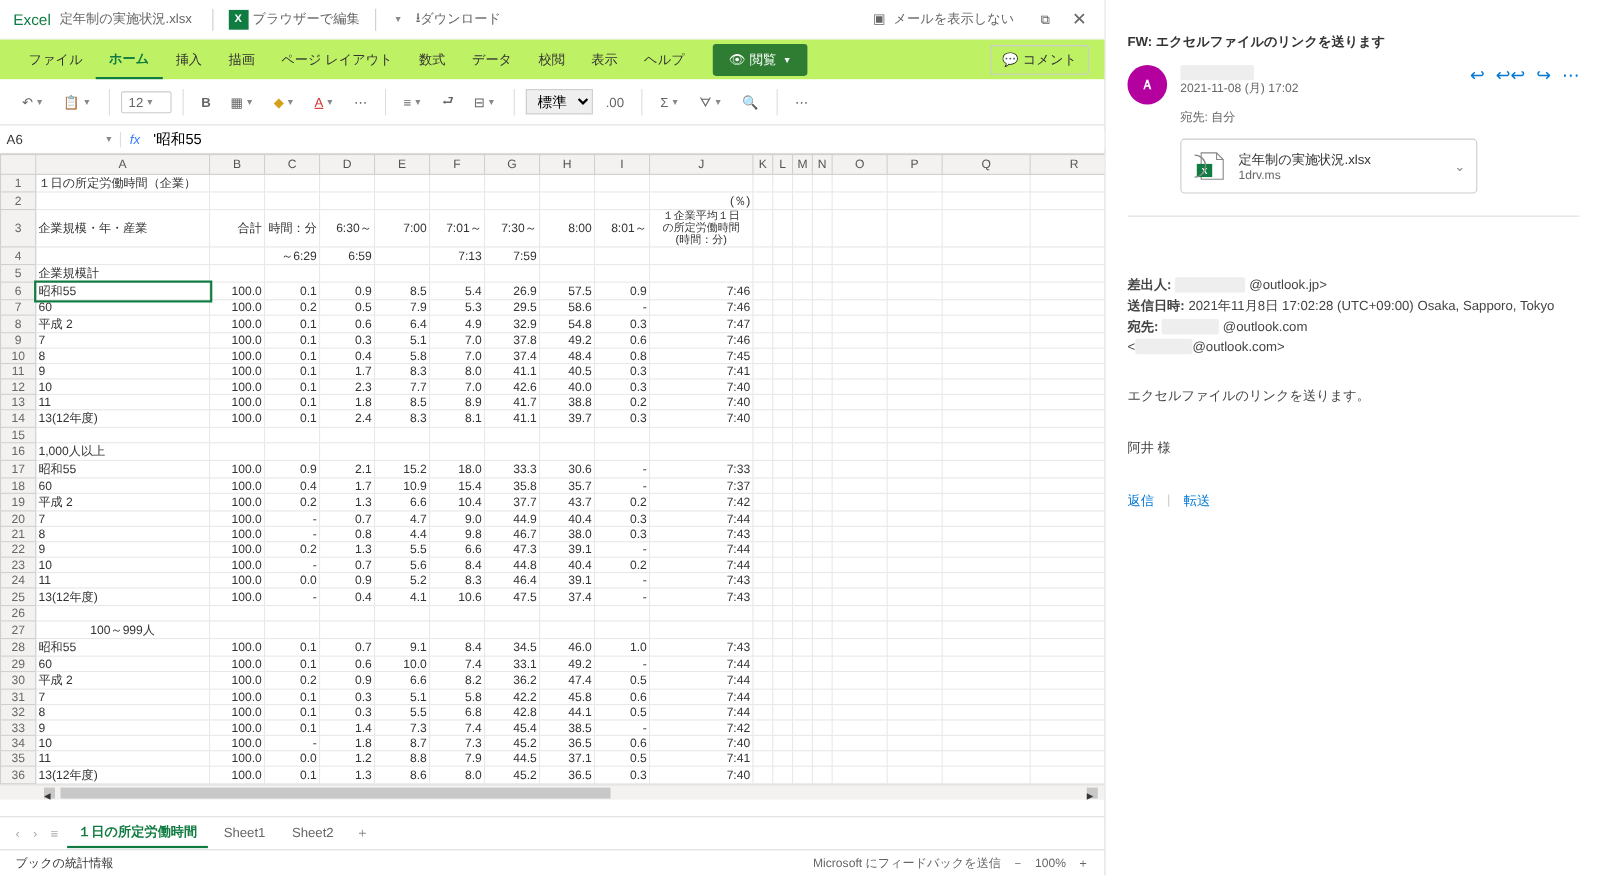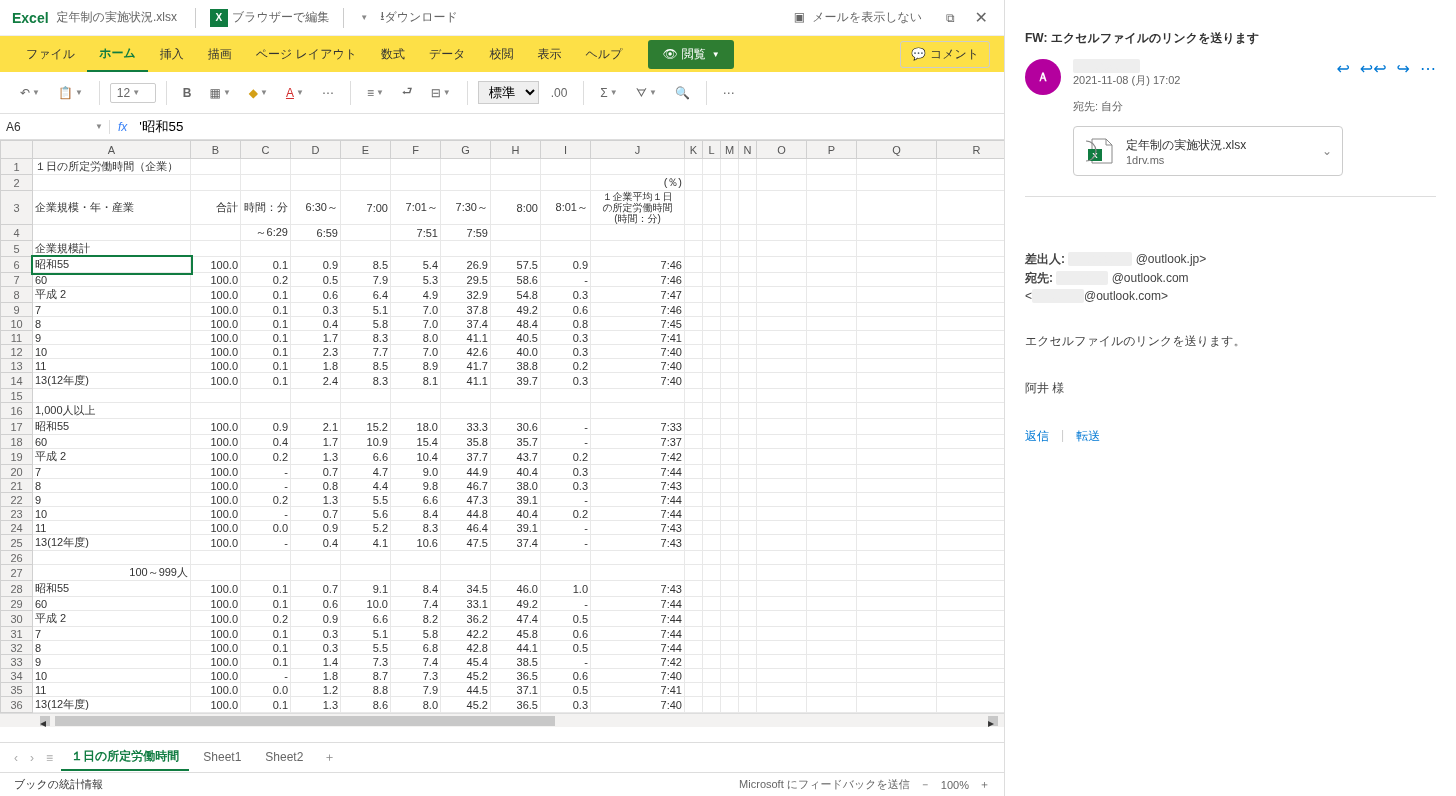--- a/index.html
+++ b/index.html
@@ -2,31 +2,31 @@
 <html><head>
 <meta charset="utf-8">
 <style>
 * { box-sizing: border-box; margin: 0; padding: 0; }
 body { font-family: "Yu Gothic UI", "Meiryo", sans-serif; font-size: 12px; color: #333; background: #fff; width: 1456px; height: 796px; overflow: hidden; display: flex; }
 .main-area { width: 1005px; display: flex; flex-direction: column; border-right: 1px solid #ddd; }
 .email-area { flex: 1; display: flex; flex-direction: column; padding: 10px 20px; }
 
 
 .titlebar { height: 36px; display: flex; align-items: center; padding: 0 12px; background: #fff; border-bottom: 1px solid #eee; }
-.titlebar .app { color: #107c41; font-weight: bold; font-size: 14px; margin-right: 8px; }
+.titlebar .app { color: #107c41; font-weight: normal; font-size: 14px; margin-right: 8px; }
 .titlebar .filename { color: #666; margin-right: 10px; }
 .titlebar .vb { border-left: 1px solid #ccc; height: 20px; margin: 0 8px; }
 .titlebar .link { color: #666; display: flex; align-items: center; cursor: pointer; padding: 0 6px; }
 .titlebar .xicon { width: 18px; height: 18px; background: #107c41; color: #fff; display: inline-flex; align-items: center; justify-content: center; font-size: 10px; font-weight: bold; margin-right: 4px; }
 .titlebar .right { margin-left: auto; display: flex; align-items: center; gap: 12px; }
 .titlebar .right span { color: #666; cursor: pointer; padding: 4px; }
 .titlebar .close { color: #0078d4; font-size: 16px; }
 
 
-.tabs { display: flex; align-items: center; padding: 0 14px; height: 36px; background: #fde047; }
+.tabs { display: flex; align-items: center; padding: 0 14px; height: 36px; background: #bef264; }
 .tab { padding: 8px 12px; cursor: pointer; color: #333; }
 .tab.active { border-bottom: 2px solid #107c41; color: #107c41; font-weight: 600; }
 .view-btn { background: #2e7d32; color: #fff; padding: 6px 14px; border-radius: 3px; display: flex; align-items: center; gap: 4px; margin-left: 14px; }
 .comments-btn { margin-left: auto; border: 1px solid #ccc; padding: 4px 10px; border-radius: 3px; display: flex; align-items: center; gap: 4px; }
 
 
 .toolbar { display: flex; align-items: center; padding: 4px 14px; height: 42px; gap: 6px; border-bottom: 1px solid #e0e0e0; }
 .toolbar .tbtn { padding: 4px 6px; color: #666; cursor: pointer; display: flex; align-items: center; border-radius: 2px; }
 .toolbar .sep { width: 1px; height: 24px; background: #ddd; margin: 0 4px; }
 .toolbar .fontsize { border: 1px solid #ccc; padding: 2px 6px; width: 46px; }
@@ -276,21 +276,21 @@
             <td class=""></td>
             <td class=""></td>
           </tr>
           <tr class="dataarea">
             <td class="rownum">4</td>
             <td class=""></td>
             <td class=""></td>
             <td class="">～6:29</td>
             <td class="">6:59</td>
             <td class=""></td>
-            <td class="">7:51</td>
+            <td class="">7:13</td>
             <td class="">7:59</td>
             <td class=""></td>
             <td class=""></td>
             <td class=""></td>
             <td class=""></td>
             <td class=""></td>
             <td class=""></td>
             <td class=""></td>
             <td class=""></td>
             <td class=""></td>
@@ -754,21 +754,21 @@
             <td class=""></td>
             <td class=""></td>
             <td class=""></td>
             <td class=""></td>
             <td class=""></td>
             <td class=""></td>
             <td class=""></td>
           </tr>
           <tr class="dataarea">
             <td class="rownum">27</td>
-            <td class="" style="text-align:right">100～999人</td>
+            <td class="" style="text-align:center">100～999人</td>
             <td class=""></td>
             <td class=""></td>
             <td class=""></td>
             <td class=""></td>
             <td class=""></td>
             <td class=""></td>
             <td class=""></td>
             <td class=""></td>
             <td class=""></td>
             <td class=""></td>
@@ -1028,20 +1028,21 @@
     <div>
       <div class="fname">定年制の実施状況.xlsx</div>
       <div class="fsrc">1drv.ms</div>
     </div>
     <span class="chev">⌄</span>
   </div>
 
   <div class="divider"></div>
   <div class="email-body">
     <div class="row"><span class="label">差出人:</span> <span class="redacted">xxxx</span> <span>@outlook.jp&gt;</span></div>
+    <div class="row"><span class="label">送信日時:</span> <span>2021年11月8日 17:02:28 (UTC+09:00) Osaka, Sapporo, Tokyo</span></div>
     <div class="row"><span class="label">宛先:</span> <span class="redacted">xx</span> <span>@outlook.com</span></div>
     <div class="row">&lt;<span class="redacted">xx</span><span>@outlook.com&gt;</span></div>
     <div class="row" style="margin-top:30px">エクセルファイルのリンクを送ります。</div>
     <div class="row" style="margin-top:30px">阿井 様</div>
     <div class="email-actions-bottom">
       <span>返信</span>
       <span style="color:#ccc">|</span>
       <span>転送</span>
     </div>
   </div>

